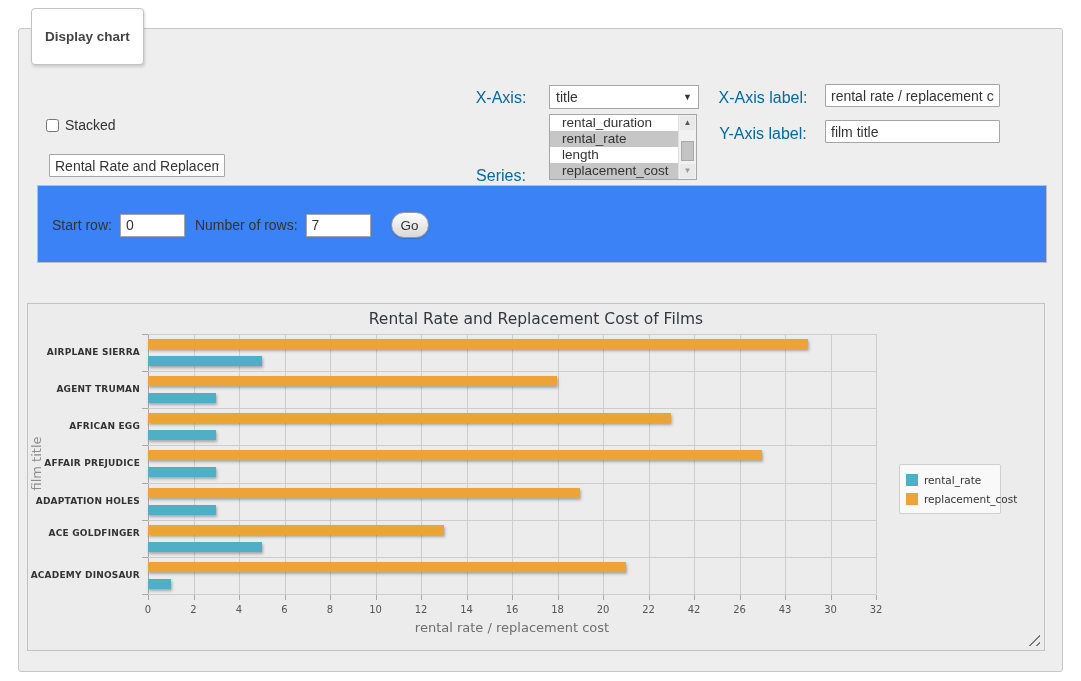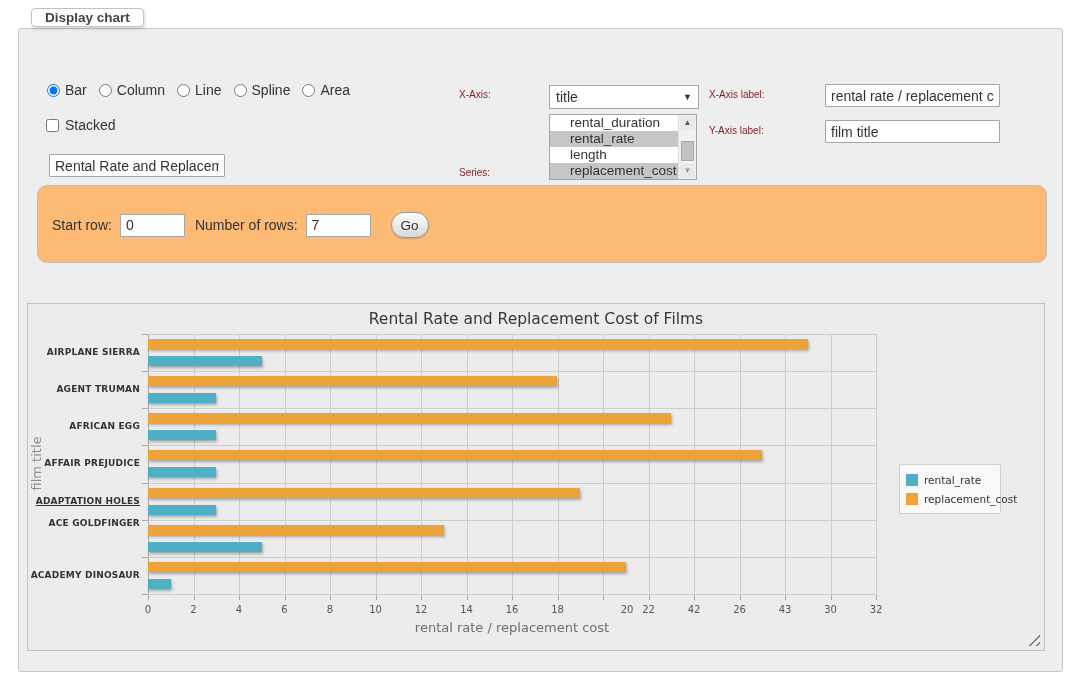--- a/index.html
+++ b/index.html
@@ -8,64 +8,64 @@
     font-family:"Liberation Sans",sans-serif;color:#333;
   }
   
   .fieldset{
     position:absolute;left:18px;top:28px;width:1043px;height:642px;
     background:#eeeeee;border:1px solid #c6c6c6;border-radius:3px;
   }
   .legend-box{
     position:absolute;left:12px;top:-21px;
     background:#ffffff;border:1px solid #c2c2c2;border-radius:4px;
-    padding:1px 13px;font-size:13.5px;font-weight:bold;color:#444;
+    padding:20px 13px;font-size:13.5px;font-weight:bold;color:#444;
     box-shadow:1px 2px 3px rgba(0,0,0,.15);
   }
   
   .radio-row{position:absolute;left:28px;top:53px;display:flex;align-items:center;font-size:14px;}
   .radio-item{display:flex;align-items:center;margin-right:12px;cursor:default;}
   .radio-item input{margin:0 5px 0 0;}
   .stacked-row{position:absolute;left:27px;top:88px;display:flex;align-items:center;font-size:14px;}
   .stacked-row input{margin:0 6px 0 0;}
   input[type=text]{
     border:1px solid #a5a5a5;background:#fff;color:#333;font-size:14px;
     font-family:"Liberation Sans",sans-serif;padding:2px 5px;border-radius:1px;
   }
   .title-input{position:absolute;left:30px;top:125px;width:164px;height:17px;}
-  .lbl{position:absolute;font-size:10px;color:#7f1d1d;text-align:left;}
+  .lbl{position:absolute;font-size:16px;color:#0369a1;text-align:center;}
   #xaxis-lbl{left:440px;top:60px;width:84px;}
   #series-lbl{left:440px;top:138px;width:84px;}
   #xaxislabel-lbl{left:690px;top:60px;width:108px;}
   #yaxislabel-lbl{left:690px;top:96px;width:108px;}
   .select-box{
     position:absolute;left:530px;top:56px;width:150px;height:24px;background:#fff;
     border:1px solid #a5a5a5;font-size:14px;display:flex;align-items:center;
     padding:0 6px;box-sizing:border-box;cursor:default;
   }
   .select-box .arrow{margin-left:auto;font-size:9px;color:#333;}
   .series-list{
     position:absolute;left:530px;top:85px;width:148px;height:66px;background:#fff;
     border:1px solid #a5a5a5;box-sizing:border-box;overflow:hidden;
   }
   .series-list .opts{position:absolute;left:0;top:0;right:17px;bottom:0;}
-  .series-list .opt{font-size:13.5px;height:16px;line-height:16px;padding-left:20px;white-space:nowrap;}
+  .series-list .opt{font-size:13.5px;height:16px;line-height:16px;padding-left:12px;white-space:nowrap;}
   .series-list .opt.sel{background:#c6c6c6;}
   .sb{position:absolute;right:0;top:0;width:17px;bottom:0;background:#f1f1f1;border-left:1px solid #e0e0e0;}
   .sb .btn{position:absolute;left:1px;right:1px;height:14px;background:#e9e9e9;color:#555;
     font-size:8px;text-align:center;line-height:14px;}
   .sb .up{top:1px;} .sb .down{bottom:1px;color:#9a9a9a;}
   .sb .thumb{position:absolute;left:2px;right:2px;top:26px;height:18px;background:#c3c3c3;border:1px solid #a8a8a8;}
   .axis-input{position:absolute;width:163px;height:17px;}
   #xaxislabel-input{left:806px;top:55px;}
   #yaxislabel-input{left:806px;top:91px;}
   
   .rows-box{
     position:absolute;left:18px;top:156px;width:1008px;height:76px;
-    background:#fdba74;border:1px solid #bdbdbd;border-radius:10px;
+    background:#3b82f6;border:1px solid #bdbdbd;border-radius:0;
   }
   .rows-inner{position:absolute;left:14px;top:26px;display:flex;align-items:center;font-size:14px;}
   .rows-inner input{width:53px;height:17px;margin:0 10px 0 8px;}
   .go-btn{
     margin-left:10px;width:38px;height:26px;border:1px solid #999;border-radius:13px;
     background:linear-gradient(#fdfdfd,#d9d9d9);font-size:13.5px;color:#333;
     font-family:"Liberation Sans",sans-serif;display:inline-flex;align-items:center;justify-content:center;
     box-shadow:0 1px 1px rgba(0,0,0,.15);
   }
   
@@ -105,42 +105,20 @@
     background:repeating-linear-gradient(135deg,#777 0 1.5px,transparent 1.5px 4.5px);
     clip-path:polygon(100% 0,100% 100%,0 100%);
   }
 </style>
 </head>
 <body>
 
 <div class="fieldset">
   <div class="legend-box">Display chart</div>
 
-  <div class="radio-row" id="chart-types">
-      <label class="radio-item">
-        <input type="radio" name="ctype" checked="" style="">
-        <span>Bar</span>
-      </label>
-      <label class="radio-item">
-        <input type="radio" name="ctype" style="">
-        <span>Column</span>
-      </label>
-      <label class="radio-item">
-        <input type="radio" name="ctype" style="">
-        <span>Line</span>
-      </label>
-      <label class="radio-item">
-        <input type="radio" name="ctype" style="">
-        <span>Spline</span>
-      </label>
-      <label class="radio-item">
-        <input type="radio" name="ctype" style="">
-        <span>Area</span>
-      </label>
-    </div>
 
   <label class="stacked-row">
     <input type="checkbox" style="">
     <span>Stacked</span>
   </label>
 
   <input type="text" class="title-input" value="Rental Rate and Replacement Cost of Films" style="">
 
   <div class="lbl" id="xaxis-lbl">X-Axis:</div>
   <div class="select-box">
@@ -180,22 +158,22 @@
   </div>
 
   <div class="chart-box">
     <div class="chart-title">Rental Rate and Replacement Cost of Films</div>
     <div class="yaxis-title">film title</div>
     <div class="ylabels" id="ylabels">
         <div class="ylabel" style="top: 0px; height: 37.1429px; line-height: 37.1429px;">AIRPLANE SIERRA</div>
         <div class="ylabel" style="top: 37.1429px; height: 37.1429px; line-height: 37.1429px;">AGENT TRUMAN</div>
         <div class="ylabel" style="top: 74.2857px; height: 37.1429px; line-height: 37.1429px;">AFRICAN EGG</div>
         <div class="ylabel" style="top: 111.429px; height: 37.1429px; line-height: 37.1429px;">AFFAIR PREJUDICE</div>
-        <div class="ylabel" style="top: 148.571px; height: 37.1429px; line-height: 37.1429px; text-decoration: underline;">ADAPTATION HOLES</div>
-        <div class="ylabel" style="top: 171px; height: 37.1429px; line-height: 37.1429px;">ACE GOLDFINGER</div>
+        <div class="ylabel" style="top: 148.571px; height: 37.1429px; line-height: 37.1429px;">ADAPTATION HOLES</div>
+        <div class="ylabel" style="top: 181px; height: 37.1429px; line-height: 37.1429px;">ACE GOLDFINGER</div>
         <div class="ylabel" style="top: 222.857px; height: 37.1429px; line-height: 37.1429px;">ACADEMY DINOSAUR</div>
       </div>
     <div class="plot" id="plot">
       <div class="baseline"></div>
     <div class="vgrid axisline" style="left: 0px;"></div>
         <div class="vgrid" style="left: 45.5px;"></div>
         <div class="vgrid" style="left: 91px;"></div>
         <div class="vgrid" style="left: 136.5px;"></div>
         <div class="vgrid" style="left: 182px;"></div>
         <div class="vgrid" style="left: 227.5px;"></div>
@@ -248,21 +226,21 @@
         <div class="xticklabel" style="left: 347.5px;">10</div>
         <div class="xtick" style="left: 393px;"></div>
         <div class="xticklabel" style="left: 393px;">12</div>
         <div class="xtick" style="left: 438.5px;"></div>
         <div class="xticklabel" style="left: 438.5px;">14</div>
         <div class="xtick" style="left: 484px;"></div>
         <div class="xticklabel" style="left: 484px;">16</div>
         <div class="xtick" style="left: 529.5px;"></div>
         <div class="xticklabel" style="left: 529.5px;">18</div>
         <div class="xtick" style="left: 575px;"></div>
-        <div class="xticklabel" style="left: 599px;">20</div>
+        <div class="xticklabel" style="left: 575px;">20</div>
         <div class="xtick" style="left: 620.5px;"></div>
         <div class="xticklabel" style="left: 620.5px;">22</div>
         <div class="xtick" style="left: 666px;"></div>
         <div class="xticklabel" style="left: 666px;">42</div>
         <div class="xtick" style="left: 711.5px;"></div>
         <div class="xticklabel" style="left: 711.5px;">26</div>
         <div class="xtick" style="left: 757px;"></div>
         <div class="xticklabel" style="left: 757px;">43</div>
         <div class="xtick" style="left: 802.5px;"></div>
         <div class="xticklabel" style="left: 802.5px;">30</div>

